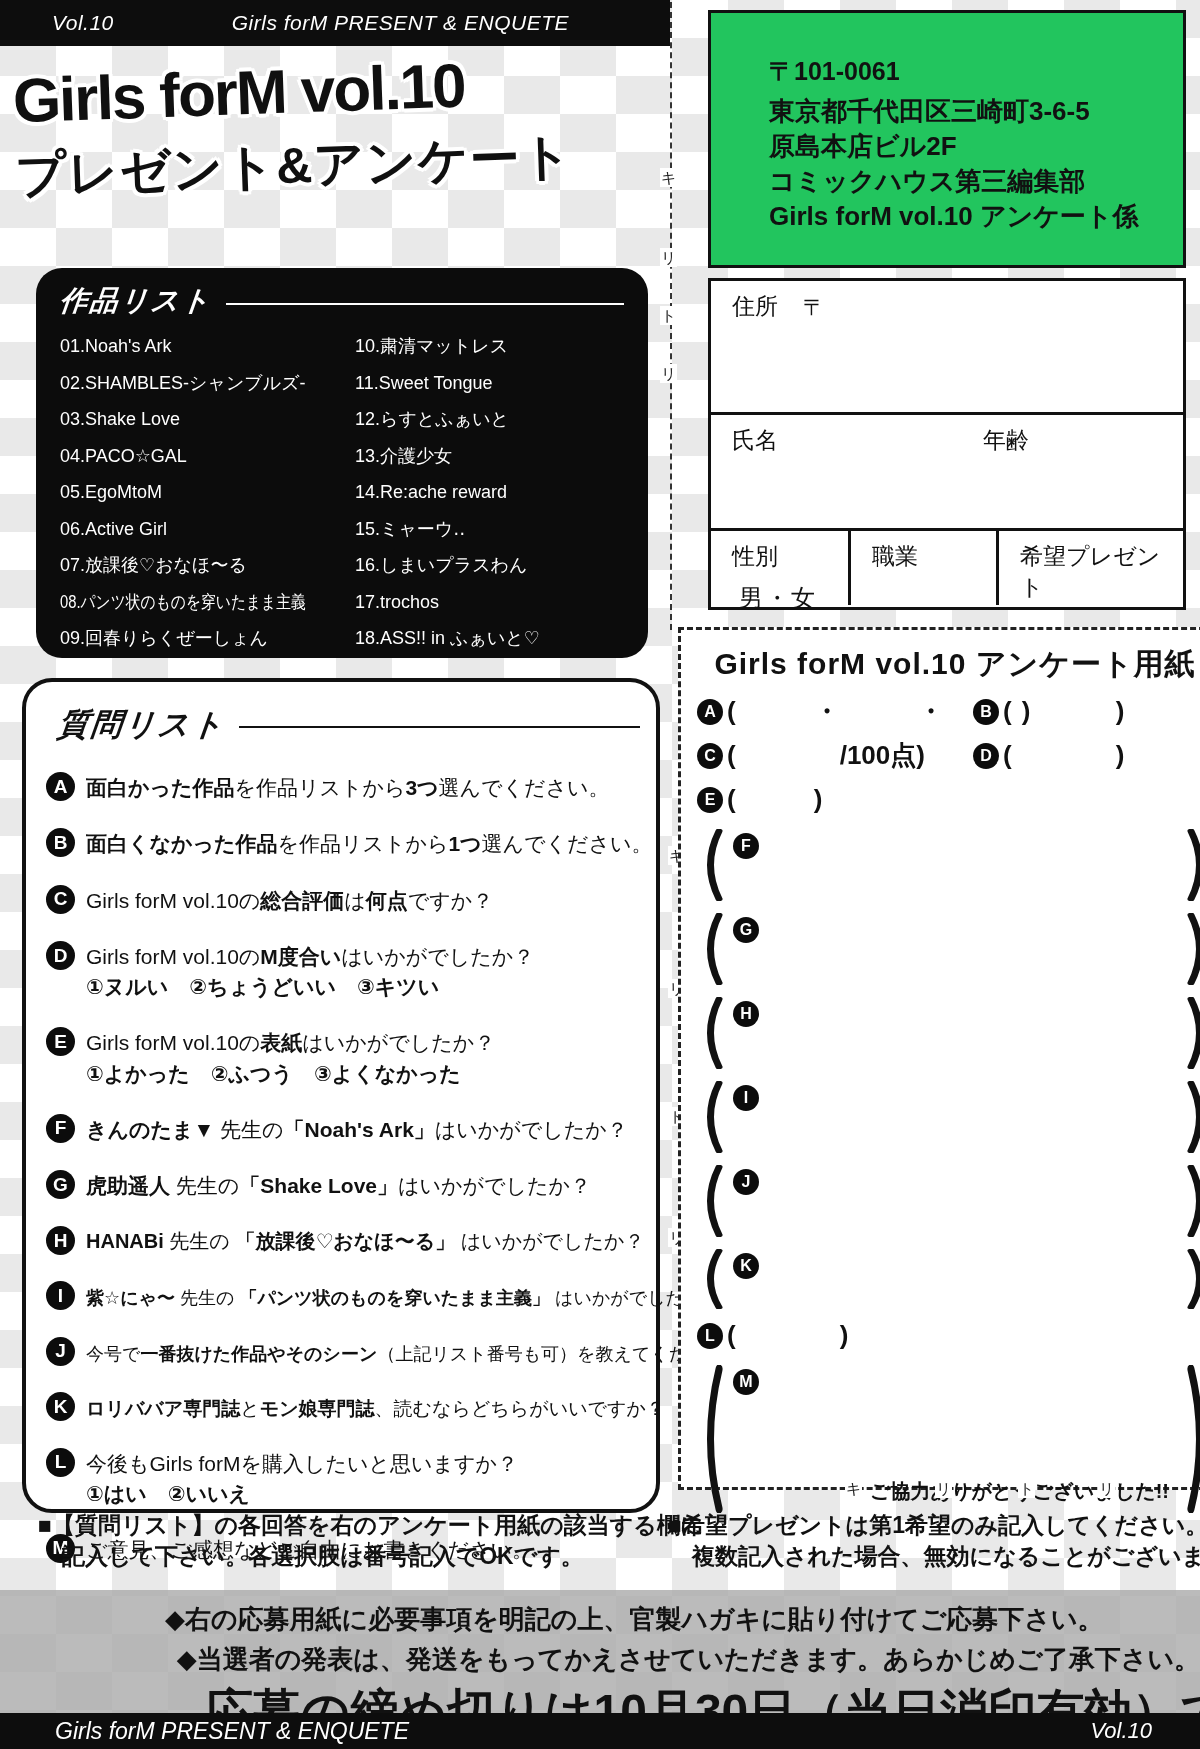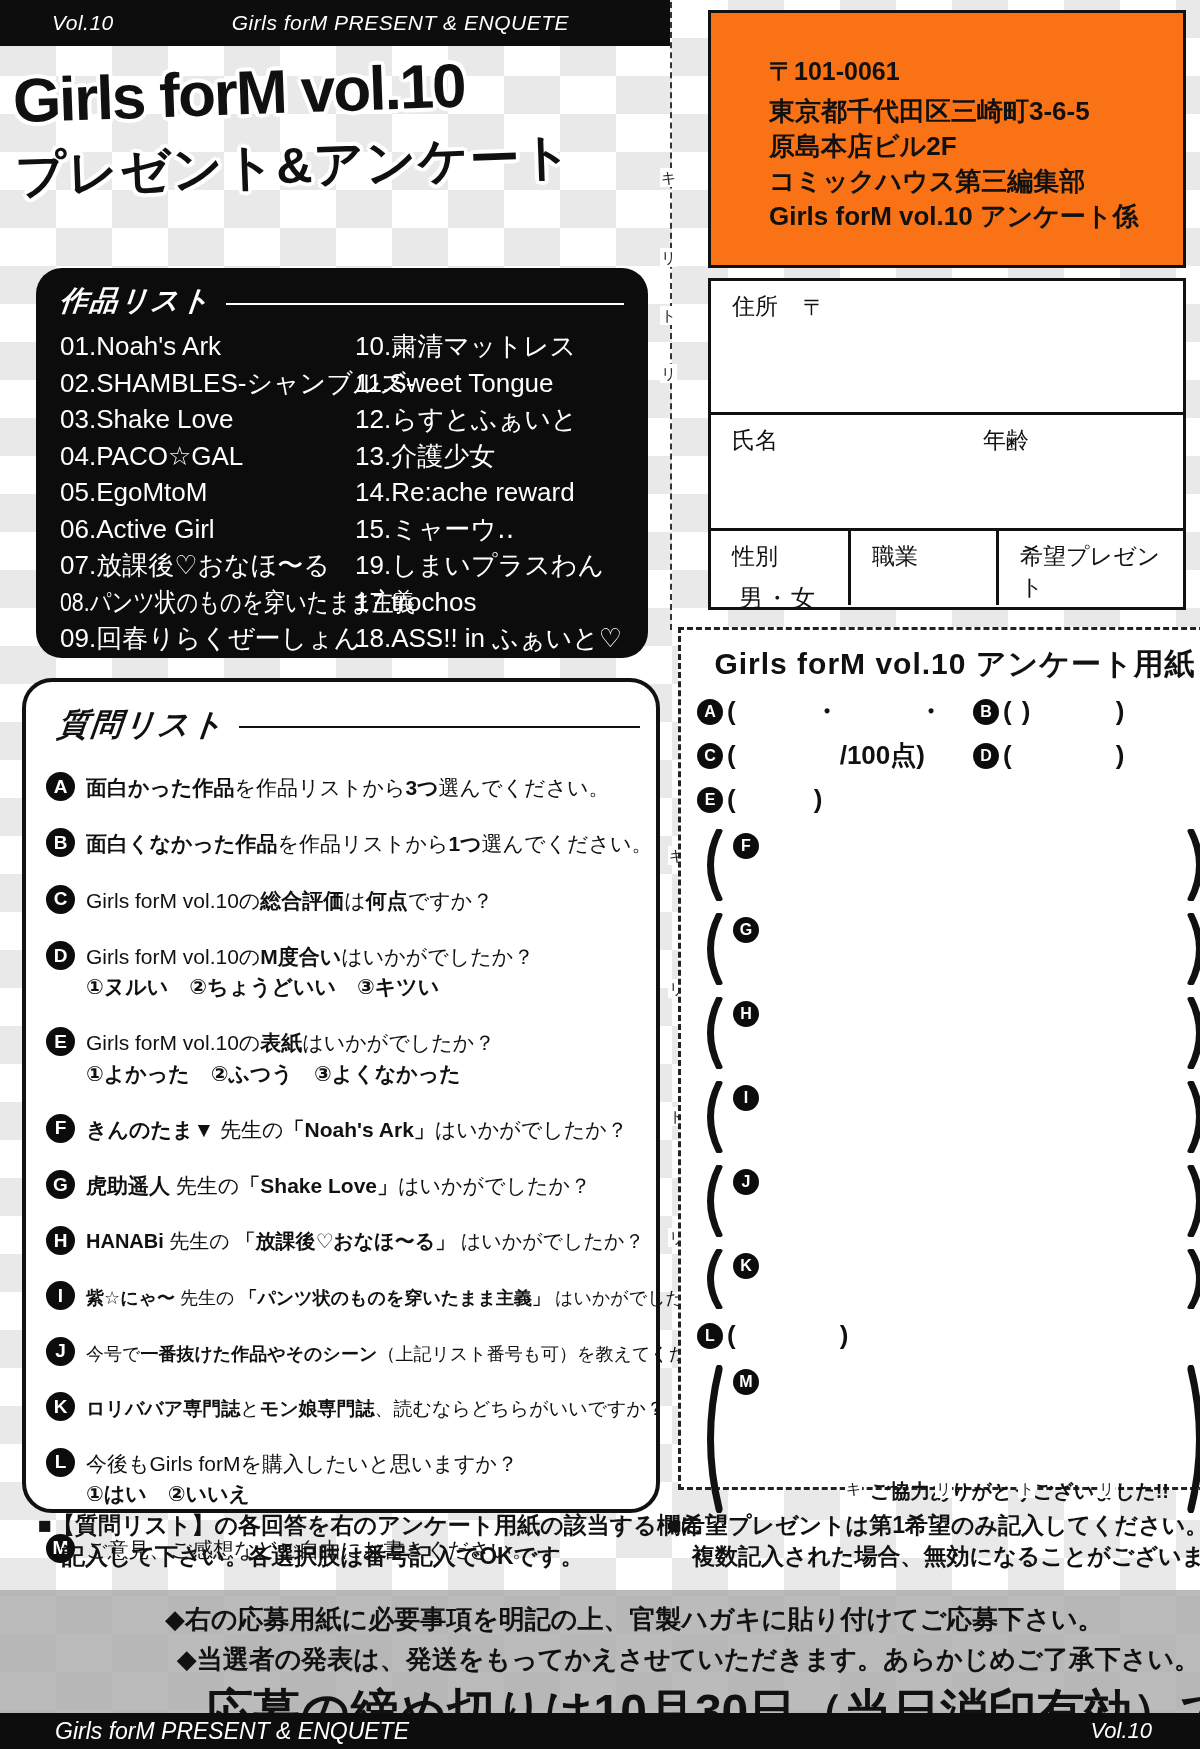--- a/index.html
+++ b/index.html
@@ -20,41 +20,41 @@
   .outline{text-shadow:4px 0 0 #fff,-4px 0 0 #fff,0 4px 0 #fff,0 -4px 0 #fff,
         3px 3px 0 #fff,-3px 3px 0 #fff,3px -3px 0 #fff,-3px -3px 0 #fff,
         2px 0 0 #fff,-2px 0 0 #fff,0 2px 0 #fff,0 -2px 0 #fff;}
   
   .workbox{position:absolute;left:36px;top:268px;width:612px;height:390px;background:#0c0c0c;
         border-radius:26px;color:#fff;padding:14px 24px;box-sizing:border-box;}
   .wtitle-row{display:flex;align-items:center;gap:14px;}
   .wtitle{font-size:28px;font-weight:bold;font-style:italic;letter-spacing:2px;transform:skewX(-6deg);white-space:nowrap;}
   .wline{flex:1;height:2px;background:#fff;margin-top:6px;}
   .wlist{margin-top:8px;}
-  .wrow{display:flex;font-size:26px;line-height:36.5px;white-space:nowrap;}
+  .wrow{display:flex;font-size:18px;line-height:36.5px;white-space:nowrap;}
   .wrow .c1{width:295px;flex:none;}
   .wrow .c2{flex:none;}
   .sq{display:inline-block;transform:scaleX(.82);transform-origin:left center;}
   
   .qbox{position:absolute;left:22px;top:678px;width:638px;height:835px;background:#fff;
         border:4px solid #111;border-radius:30px;padding:22px 16px 0 20px;box-sizing:border-box;}
   .qtitle-row{display:flex;align-items:center;gap:14px;margin-left:12px;}
   .qtitle{font-size:31px;font-weight:bold;font-style:italic;letter-spacing:2px;transform:skewX(-6deg);white-space:nowrap;}
   .qline{flex:1;height:2.5px;background:#111;margin-top:4px;}
   .qrow{display:flex;gap:11px;margin-top:26px;align-items:flex-start;}
   .badge{width:29px;height:29px;border-radius:50%;background:#0c0c0c;color:#fff;font-weight:bold;
         font-size:19px;display:flex;align-items:center;justify-content:center;flex:none;}
   .qtext{font-size:21px;line-height:1.35;padding-top:2px;white-space:nowrap;}
   .qopts{margin:2px 0 0 40px;font-size:21px;font-weight:bold;white-space:pre;}
   .qrow.s20 .qtext{font-size:20px;}
   .qrow.s19 .qtext{font-size:19px;padding-top:4px;}
   .qrow.s18 .qtext{font-size:18px;padding-top:5px;}
   .b{font-weight:bold;}
   
-  .addrbox{position:absolute;left:708px;top:10px;width:478px;height:258px;background:#f97316;
+  .addrbox{position:absolute;left:708px;top:10px;width:478px;height:258px;background:#22c55e;
         border:3px solid #111;box-sizing:border-box;padding:42px 10px 0 58px;}
   .addrbox .a0{font-size:25px;font-weight:bold;margin-bottom:6px;}
   .addrbox .al{font-size:26px;font-weight:bold;line-height:35px;white-space:nowrap;}
   .formbox{position:absolute;left:708px;top:278px;width:478px;height:332px;background:#fff;
         border:3px solid #111;box-sizing:border-box;}
   .frow{position:relative;box-sizing:border-box;border-bottom:3px solid #111;}
   .frow:last-child{border-bottom:none;}
   .frow1{height:134px;} .frow2{height:116px;} .frow3{height:74px;display:flex;}
   .flabel{font-size:23px;padding:10px 0 0 14px;margin-left:7px;}
   .fpostal{position:absolute;left:92px;top:12px;font-size:22px;}
@@ -143,21 +143,21 @@
     <span class="c2">14.Re:ache reward</span>
   </div>
 
   <div class="wrow">
     <span class="c1">06.Active Girl</span>
     <span class="c2">15.ミャーウ‥</span>
   </div>
 
   <div class="wrow">
     <span class="c1">07.放課後♡おなほ〜る</span>
-    <span class="c2">19.しまいプラスわん</span>
+    <span class="c2">16.しまいプラスわん</span>
   </div>
 
   <div class="wrow">
     <span class="c1"><span class="sq">08.パンツ状のものを穿いたまま主義</span></span>
     <span class="c2">17.trochos</span>
   </div>
 
   <div class="wrow">
     <span class="c1">09.回春りらくぜーしょん</span>
     <span class="c2">18.ASS!! in ふぁいと♡</span>

